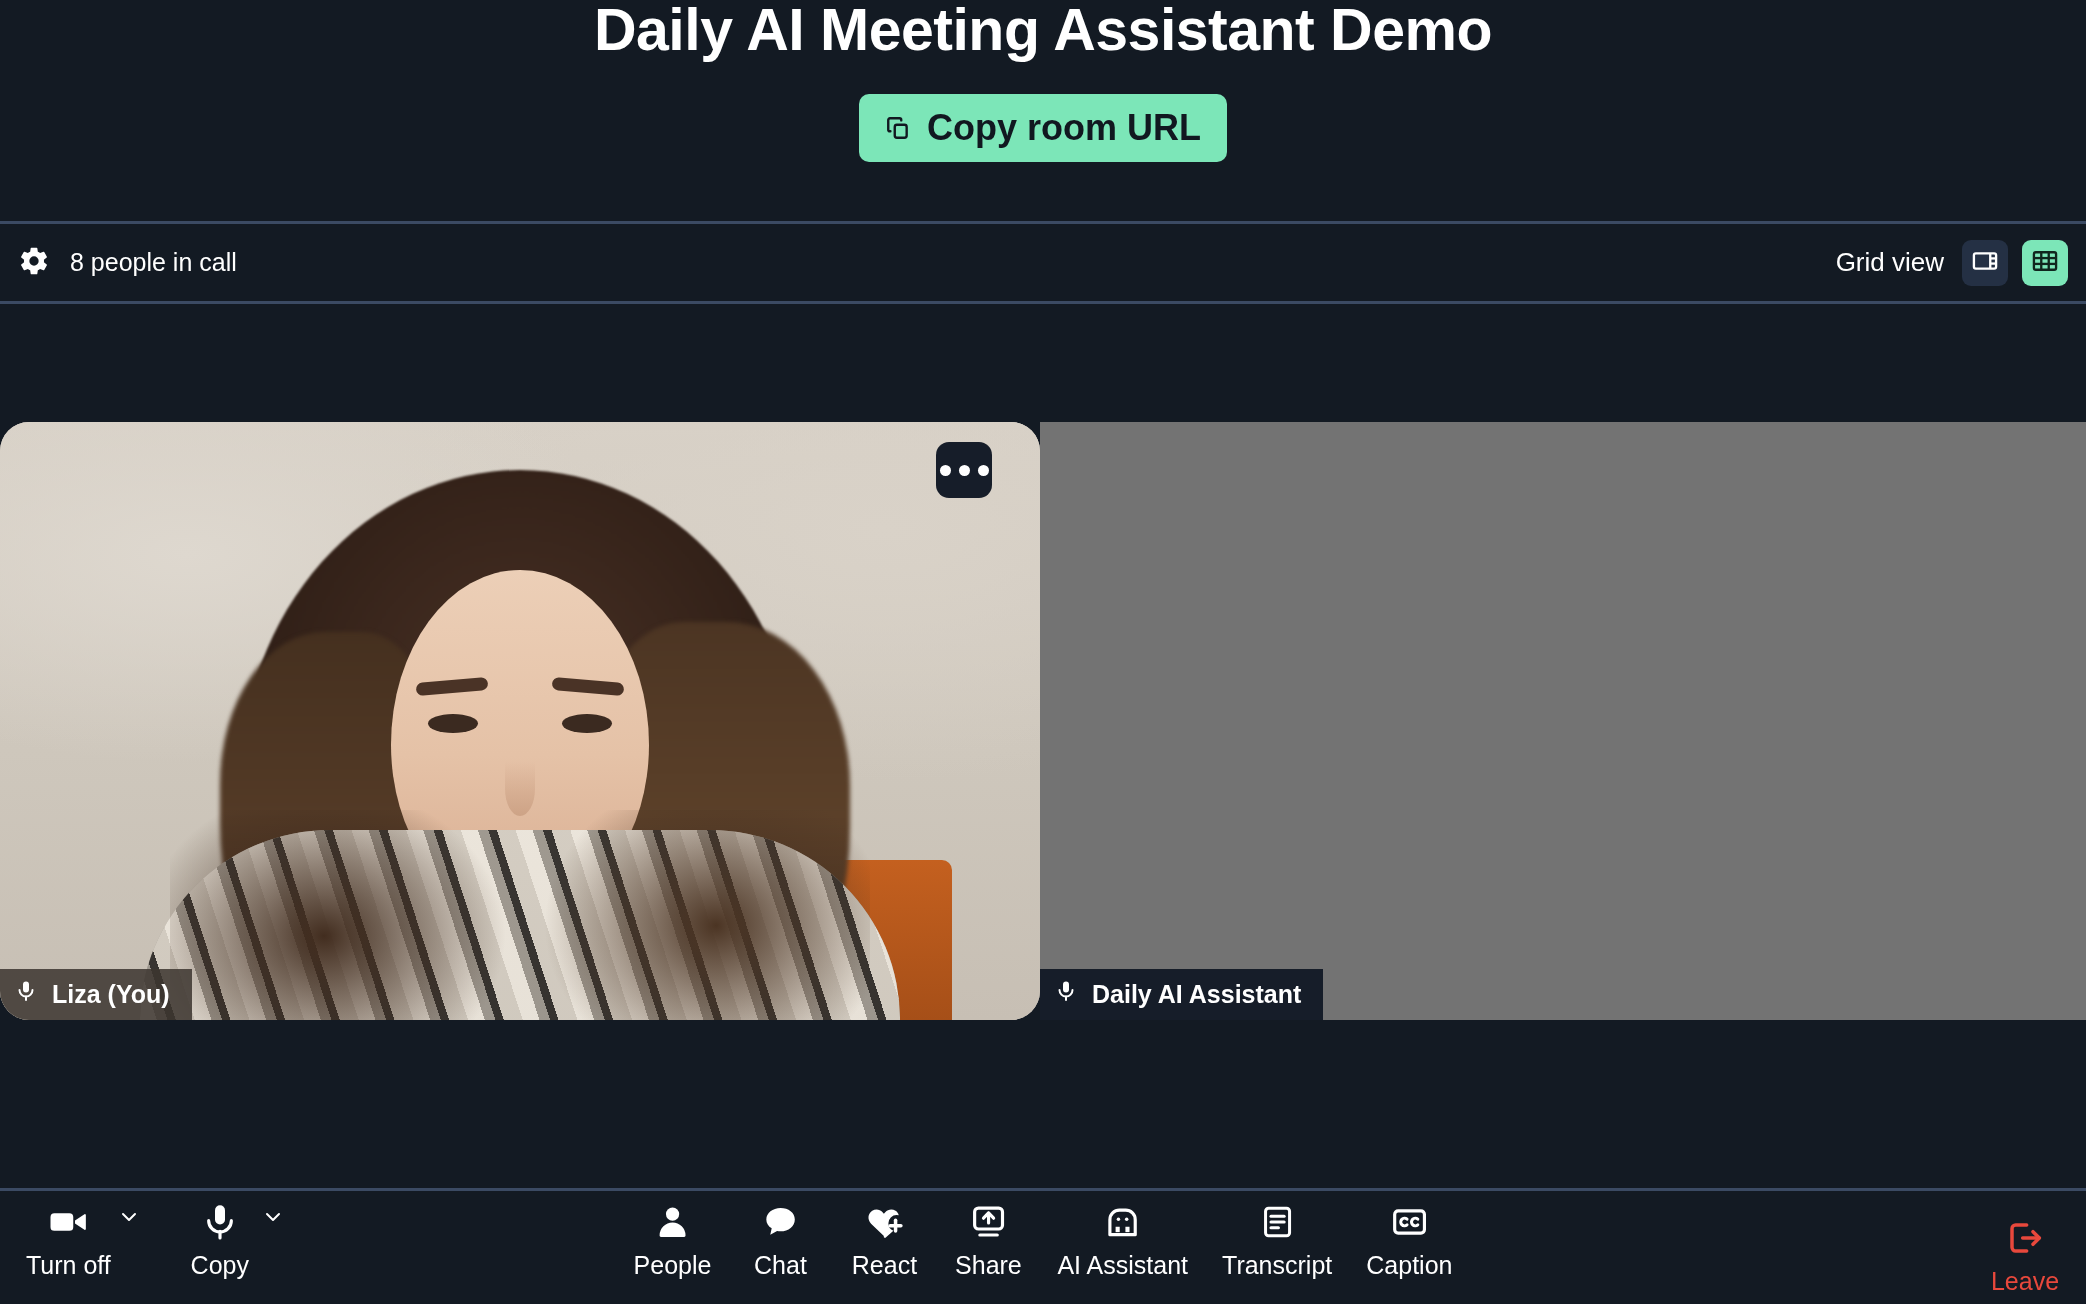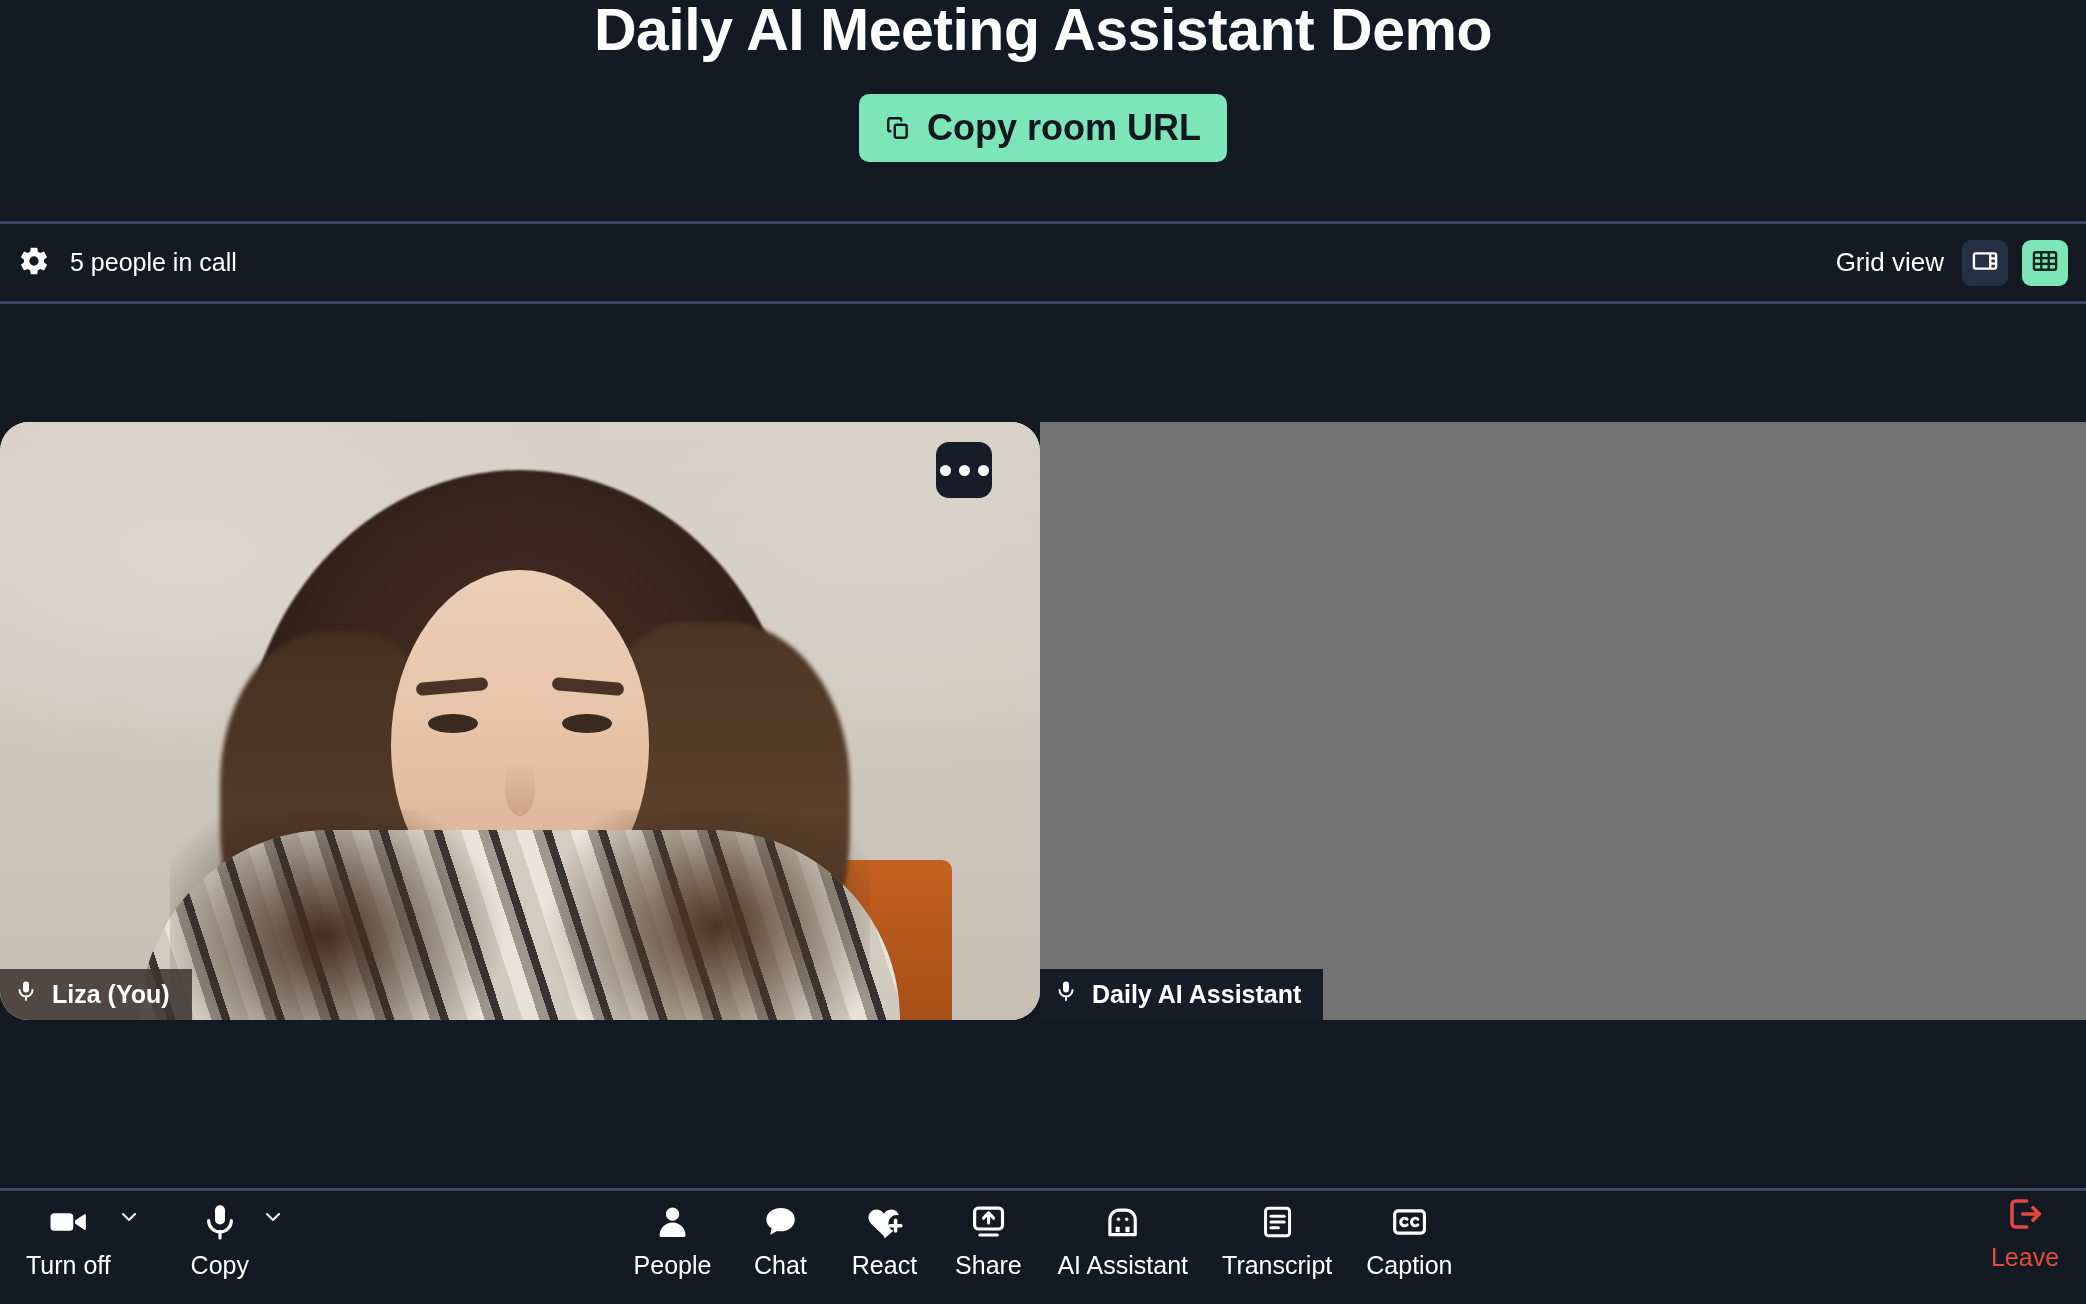--- a/index.html
+++ b/index.html
@@ -168,21 +168,21 @@
     height:116px; flex:0 0 116px;
     border-top:3px solid #3b4a63;
     background:#131a23;
     display:flex; align-items:flex-start; position:relative;
   }
   .tb-left{ display:flex; gap:44px; padding-left:26px; padding-top:8px; }
   .tb-center{
     position:absolute; left:50%; transform:translateX(-50%);
     display:flex; gap:34px; padding-top:8px;
   }
-  .tb-right{ margin-left:auto; padding-right:26px; padding-top:0; }
+  .tb-right{ margin-left:auto; padding-right:26px; padding-top:24px; }
   .tb-item{
     background:none; border:none; cursor:pointer;
     display:flex; flex-direction:column; align-items:center; gap:6px;
     color:#ffffff; font-size:25px;
     font-family:"Liberation Sans", sans-serif;
     min-width:70px;
   }
   .tb-item .glyph{ height:46px; display:flex; align-items:center; justify-content:center; }
   .tb-item.leave{ color:#e8483c; }
   .dev-group{ display:flex; align-items:flex-start; }
@@ -208,21 +208,21 @@
 
   <div class="subbar">
     <div class="subbar-left">
       <button class="gear-btn">
         <span>
           <svg width="32" height="32" viewBox="0 0 24 24" fill="#ffffff">
             <path d="M19.43 12.98c.04-.32.07-.64.07-.98s-.03-.66-.07-.98l2.11-1.65a.5.5 0 0 0 .12-.64l-2-3.46a.5.5 0 0 0-.61-.22l-2.49 1a7.3 7.3 0 0 0-1.69-.98l-.38-2.65A.49.49 0 0 0 14 2h-4a.49.49 0 0 0-.49.42l-.38 2.65c-.61.25-1.17.58-1.69.98l-2.49-1a.5.5 0 0 0-.61.22l-2 3.46a.5.5 0 0 0 .12.64l2.11 1.65c-.04.32-.07.65-.07.98s.03.66.07.98l-2.11 1.65a.5.5 0 0 0-.12.64l2 3.46c.14.24.42.33.61.22l2.49-1c.52.4 1.08.73 1.69.98l.38 2.65c.04.24.25.42.49.42h4c.24 0 .45-.18.49-.42l.38-2.65c.61-.25 1.17-.58 1.69-.98l2.49 1c.19.11.47.02.61-.22l2-3.46a.5.5 0 0 0-.12-.64l-2.11-1.65zM12 15.5A3.5 3.5 0 1 1 15.5 12 3.5 3.5 0 0 1 12 15.5z"></path>
           </svg>
         </span>
       </button>
-      <span class="people-count">5 people in call</span>
+      <span class="people-count">8 people in call</span>
     </div>
     <div class="subbar-right">
       <span class="view-label">Grid view</span>
       <button class="view-toggle inactive">
         <span>
           <svg width="28" height="28" viewBox="0 0 24 24" fill="none" stroke="#ffffff" stroke-width="2" stroke-linejoin="round">
             <rect x="2.5" y="5.5" width="19" height="13" rx="1.6"></rect>
             <line x1="16.5" y1="5.5" x2="16.5" y2="18.5"></line>
             <line x1="16.5" y1="9.8" x2="21.5" y2="9.8"></line>
             <line x1="16.5" y1="14.2" x2="21.5" y2="14.2"></line>

